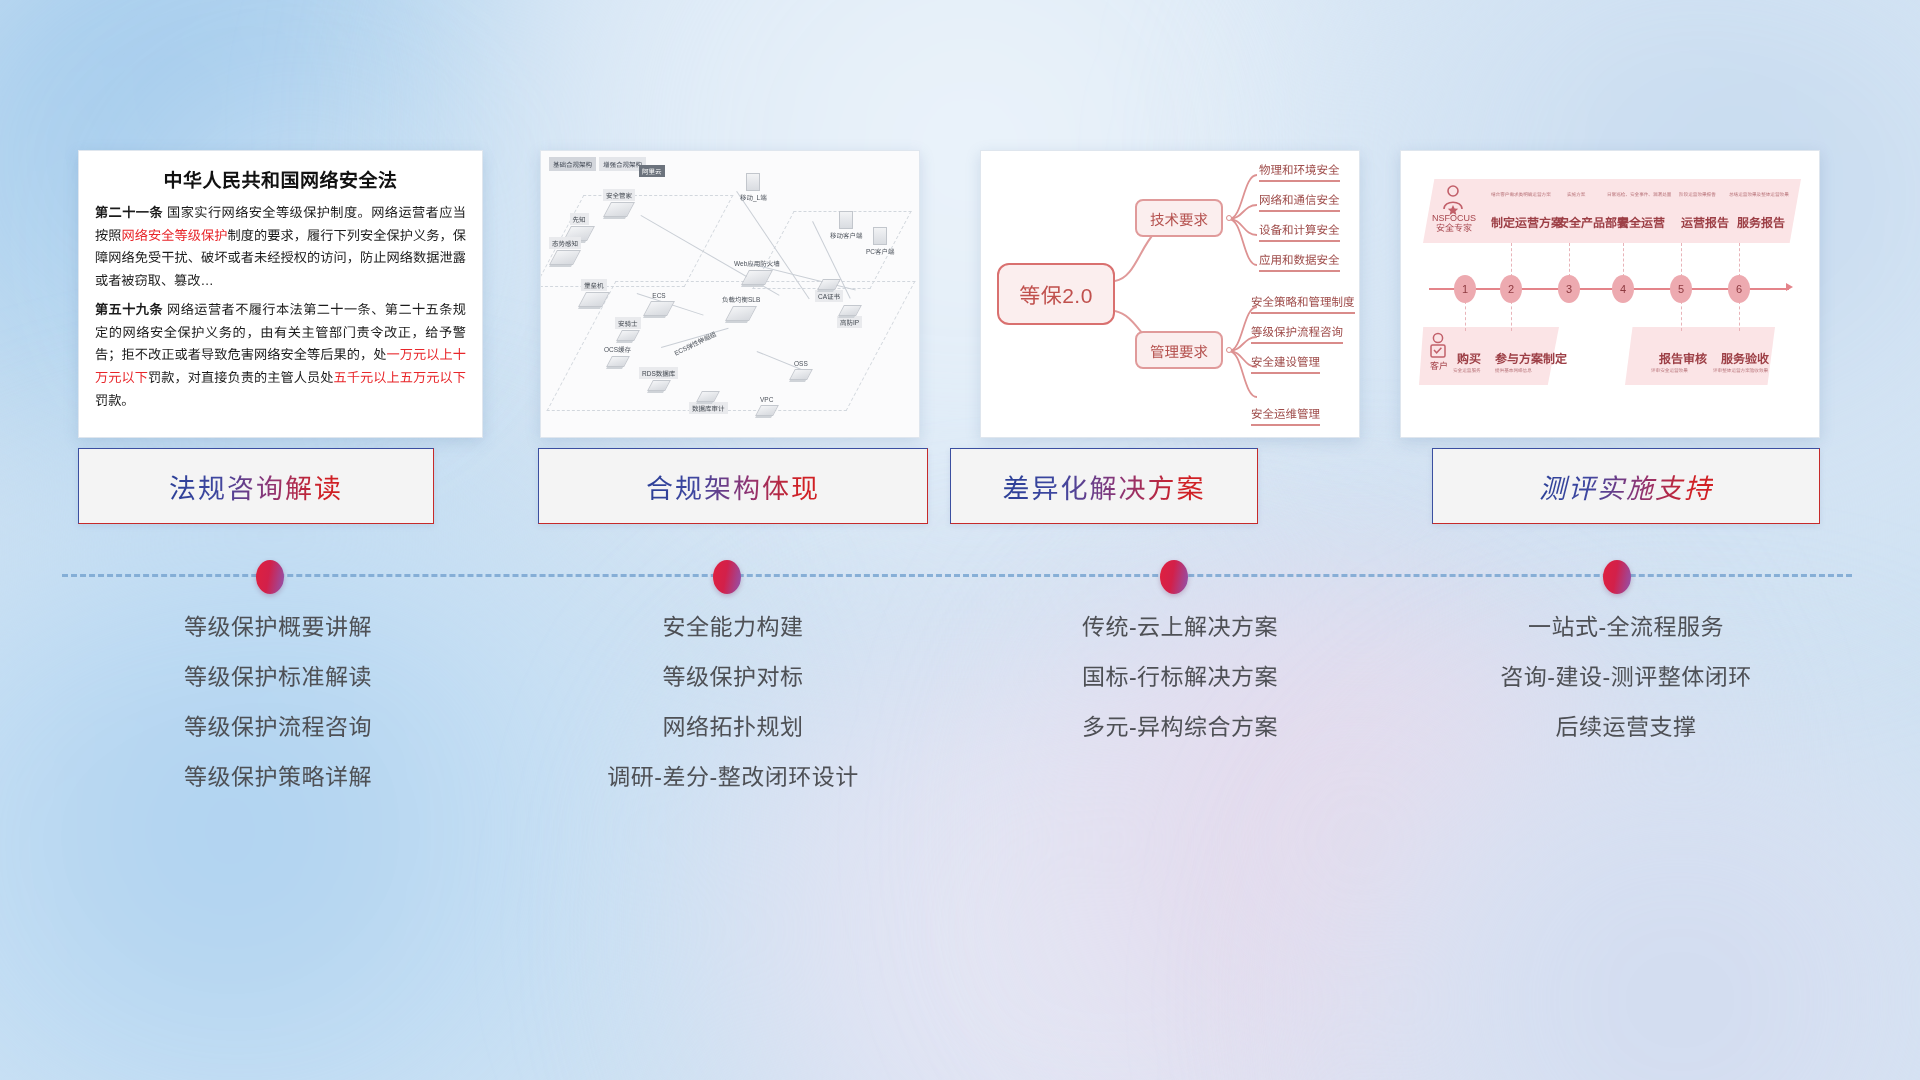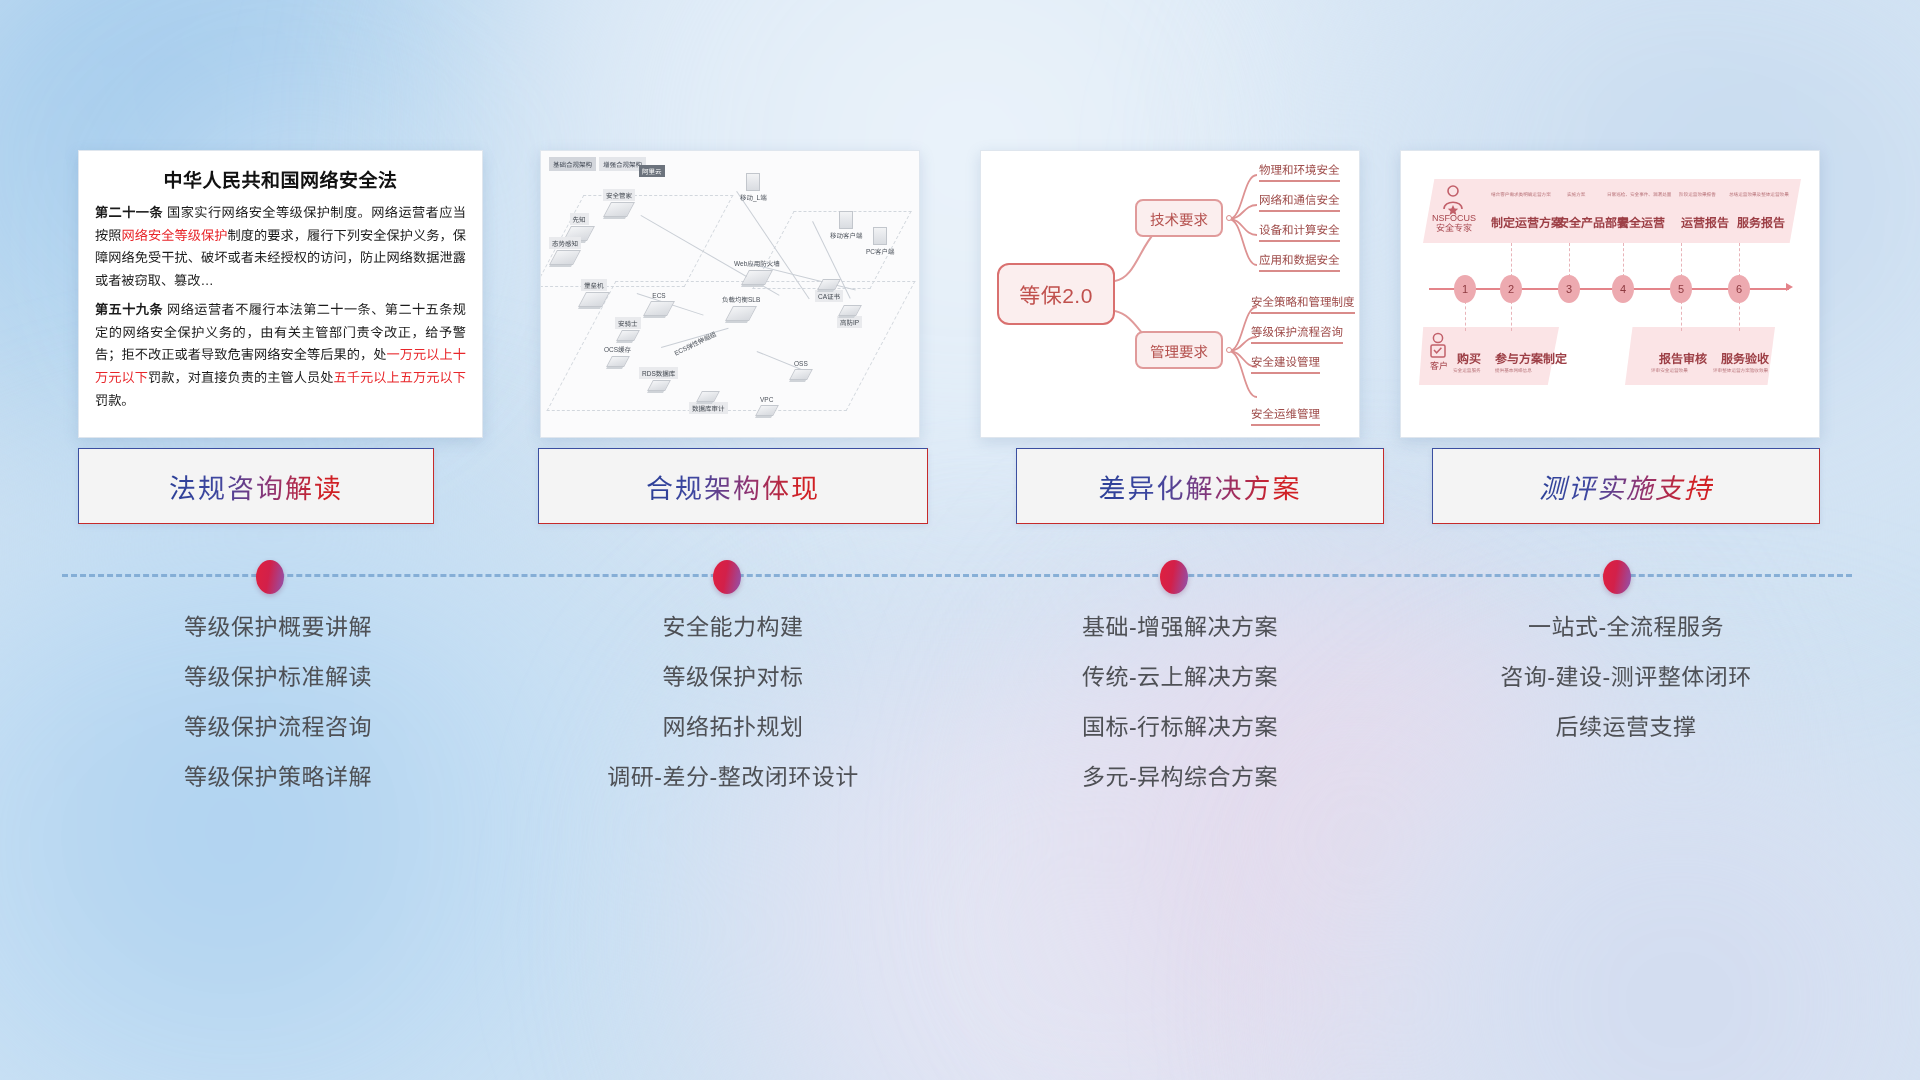--- a/index.html
+++ b/index.html
@@ -131,21 +131,21 @@
     box-shadow: 0 2px 6px rgba(60,90,140,.10);
   }
   .head-txt {
     font-size:27px; font-weight:500; letter-spacing:2px;
     background: linear-gradient(90deg,#2b3f97 0%, #3e47a0 28%, #8d3474 58%, #d02024 88%);
     -webkit-background-clip:text; background-clip:text; color:transparent;
     -webkit-text-fill-color:transparent;
   }
   #head-1 { left:78px;  width:356px; }
   #head-2 { left:538px; width:390px; }
-  #head-3 { left:1016px; width:368px; }
+  #head-3 { left:950px; width:308px; }
   #head-4 { left:1432px;width:388px;font-style:italic; }
 
   
   .timeline { position:absolute; left:0; top:556px; width:1920px; height:40px; }
   .tl-line {
     position:absolute; left:62px; top:18px; width:1790px; height:0;
     border-top: 3px dashed #7aa6d2; opacity:.85;
   }
   .tl-dot {
     position:absolute; top:4px; width:28px; height:34px; border-radius:50%;
@@ -424,21 +424,20 @@
       <div class="item">等级保护流程咨询</div>
       <div class="item">等级保护策略详解</div>
     </div>
     <div class="col" id="col-2">
       <div class="item">安全能力构建</div>
       <div class="item">等级保护对标</div>
       <div class="item">网络拓扑规划</div>
       <div class="item">调研-差分-整改闭环设计</div>
     </div>
     <div class="col" id="col-3">
-      <div class="item">基础-增强解决方案</div>
       <div class="item">传统-云上解决方案</div>
       <div class="item">国标-行标解决方案</div>
       <div class="item">多元-异构综合方案</div>
     </div>
     <div class="col" id="col-4">
       <div class="item">一站式-全流程服务</div>
       <div class="item">咨询-建设-测评整体闭环</div>
       <div class="item">后续运营支撑</div>
     </div>
   </div>

